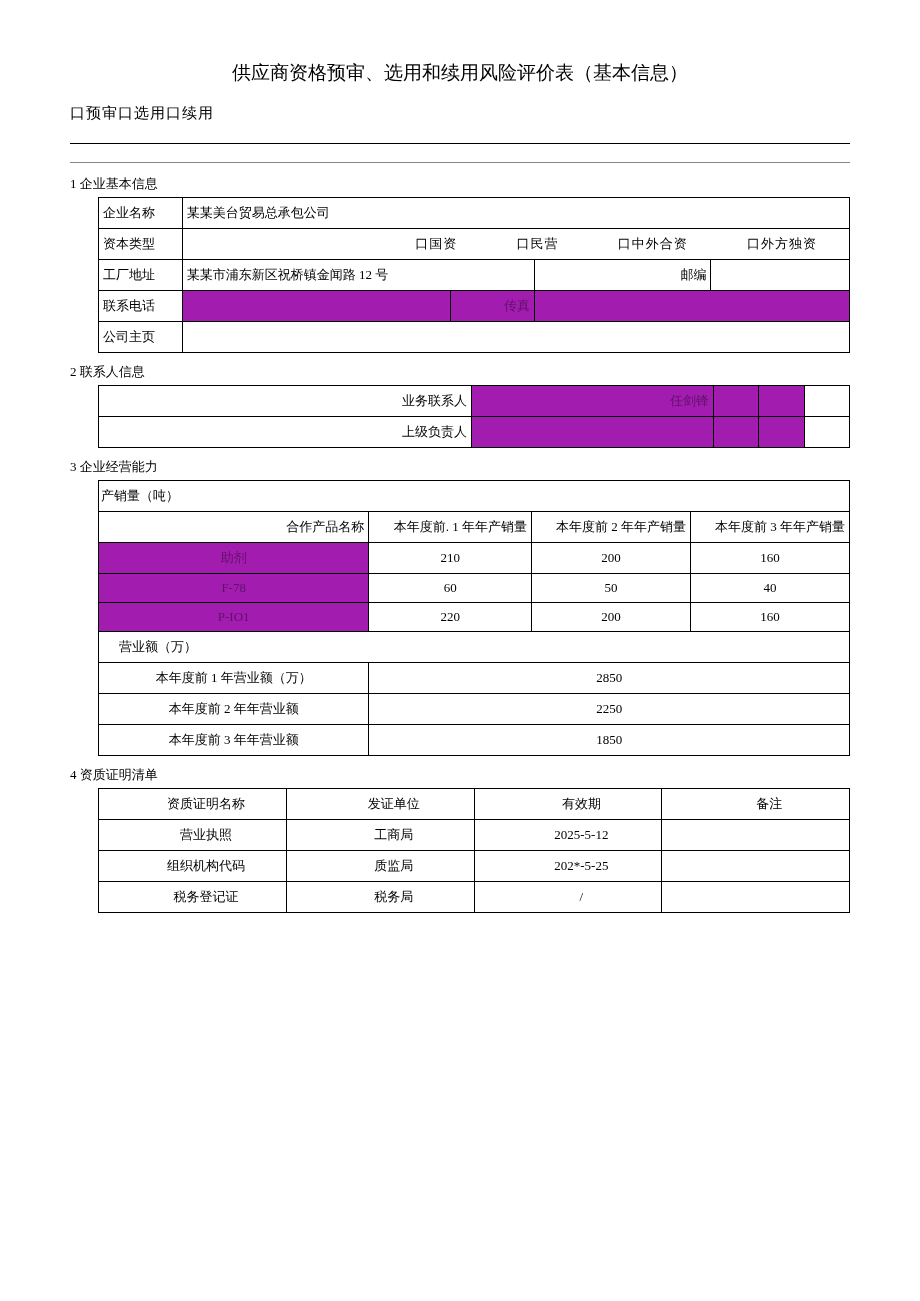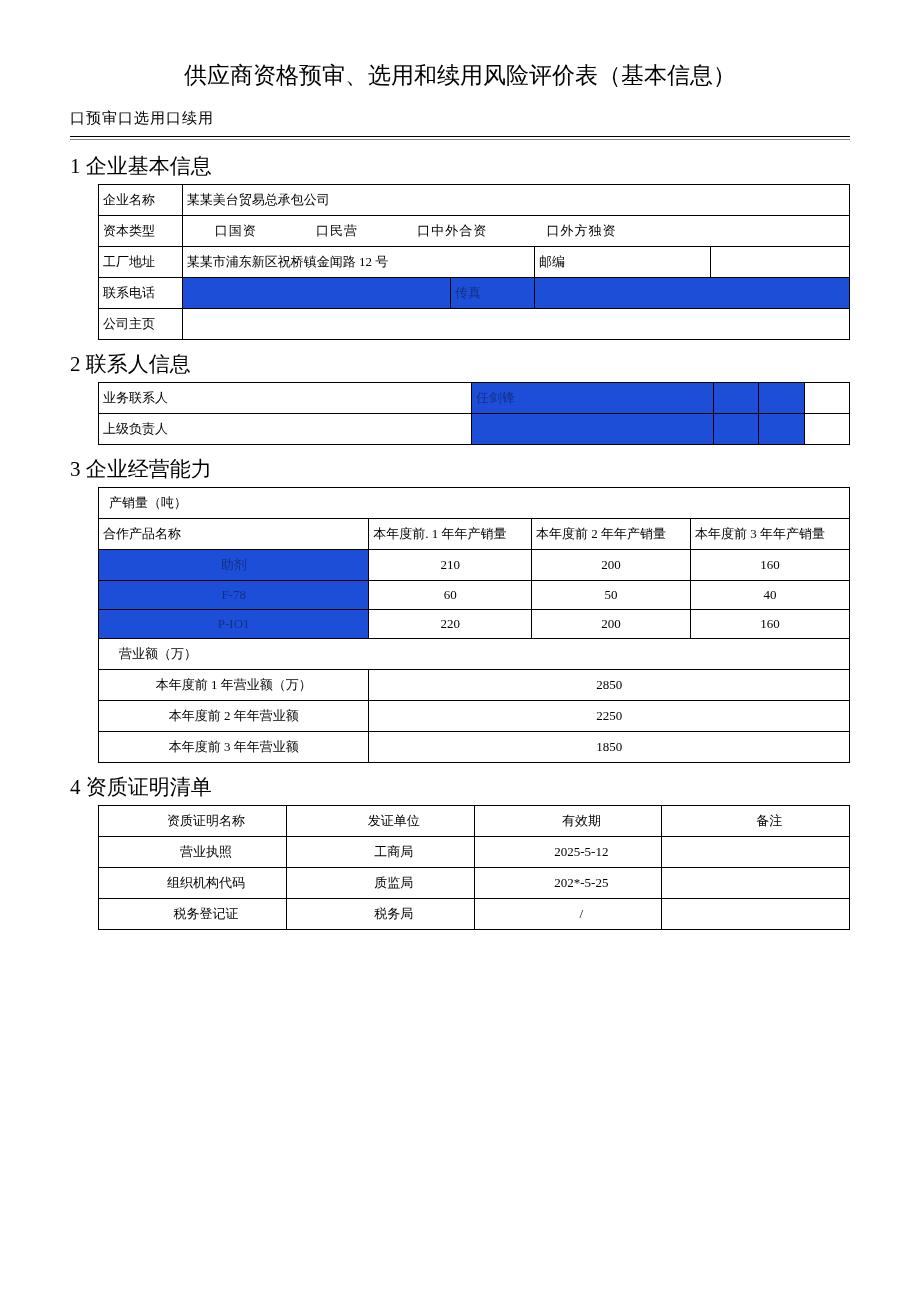--- a/index.html
+++ b/index.html
@@ -7,37 +7,37 @@
       background: #fff;
       margin: 0;
       padding: 60px 70px;
       width: 920px;
       box-sizing: border-box;
       color: #000;
       font-size: 13px;
     }
     .title {
       text-align: center;
-      font-size: 23px;
+      font-size: 19px;
       margin-bottom: 18px;
     }
     .checkboxes {
       font-size: 15px;
       border-bottom: 1px solid #000;
-      padding-bottom: 8px;
-      margin-bottom: 2px;
+      padding-bottom: 20px;
+      margin-bottom: 18px;
       letter-spacing: 1px;
     }
     .hr-double {
       border-top: 1px solid #888;
       margin-top: 1px;
       margin-bottom: 12px;
     }
     .section-hd {
-      font-size: 21px;
+      font-size: 13px;
       margin: 10px 0 4px 0;
     }
     table {
       border-collapse: collapse;
       width: 100%;
     }
     td, th {
       border: 1px solid #000;
       padding: 6px 4px;
       font-size: 13px;
@@ -46,26 +46,26 @@
     .outer {
       margin-left: 28px;
       margin-right: 0;
       width: calc(100% - 28px);
     }
     .left-lbl {
       text-align: left;
       width: 80px;
     }
     .green {
-      background: #1d4ed8;
+      background: #a21caf;
       color: rgba(0,0,0,0.4);
     }
-    .ctr { text-align: left; }
+    .ctr { text-align: right; }
     .tbl2 th, .tbl2 td.hd { text-align: center; }
-    .tbl3 th { text-align: left; font-weight: normal;}
+    .tbl3 th { text-align: right; font-weight: normal;}
     .tbl3 td { text-align: center; }
     .tbl3 .sub { text-align: left; padding-left: 0;}
     .tbl4 td, .tbl4 th { text-align: center; padding-left: 31px; }
     .caprow td { border-left: 1px solid #000; border-right: 1px solid #000; border-bottom: 1px solid #000;}
     .caprow-first td { border-top: 1px solid #000;}
     .captype-opt { display:inline-block; margin: 0 28px; letter-spacing:1px;}
   </style>
 </head>
 <body>
 
@@ -126,21 +126,21 @@
     <td class="green"></td>
     <td></td>
   </tr>
 </tbody>
   </table>
 
 <div class="section-hd">3 企业经营能力</div>
 <table class="outer tbl3">
   <tbody>
       <tr class="caprow caprow-first">
-    <td colspan="4" class="sub" style="padding-left:10px">产销量（吨）</td>
+    <td colspan="4" class="sub" style="padding-left:2px">产销量（吨）</td>
   </tr>
   <tr>
     <th style="width:36%">合作产品名称</th>
     <th>本年度前. 1 年年产销量</th>
     <th>本年度前 2 年年产销量</th>
     <th>本年度前 3 年年产销量</th>
   </tr>
   <tr>
     <td class="green">助剂</td>
     <td>210</td>

